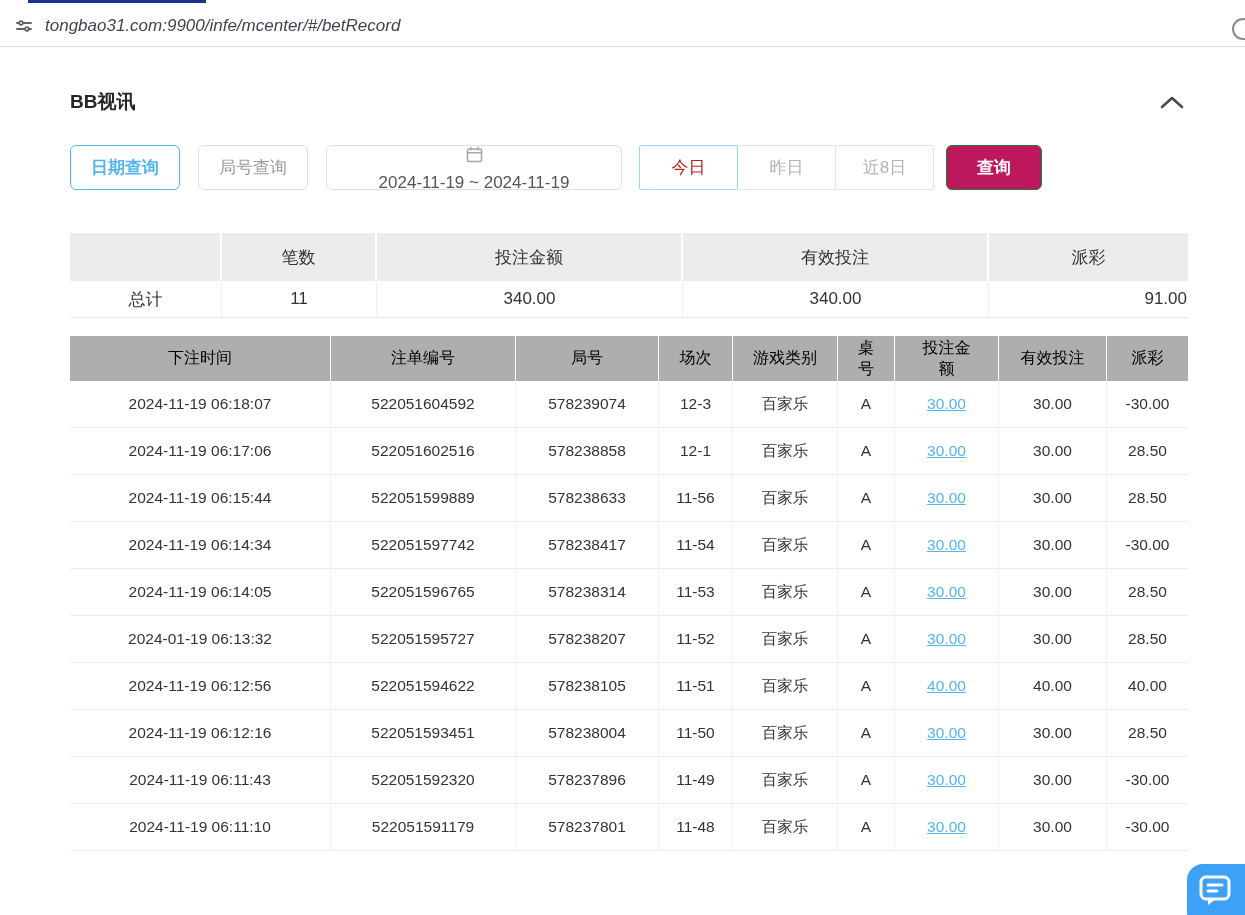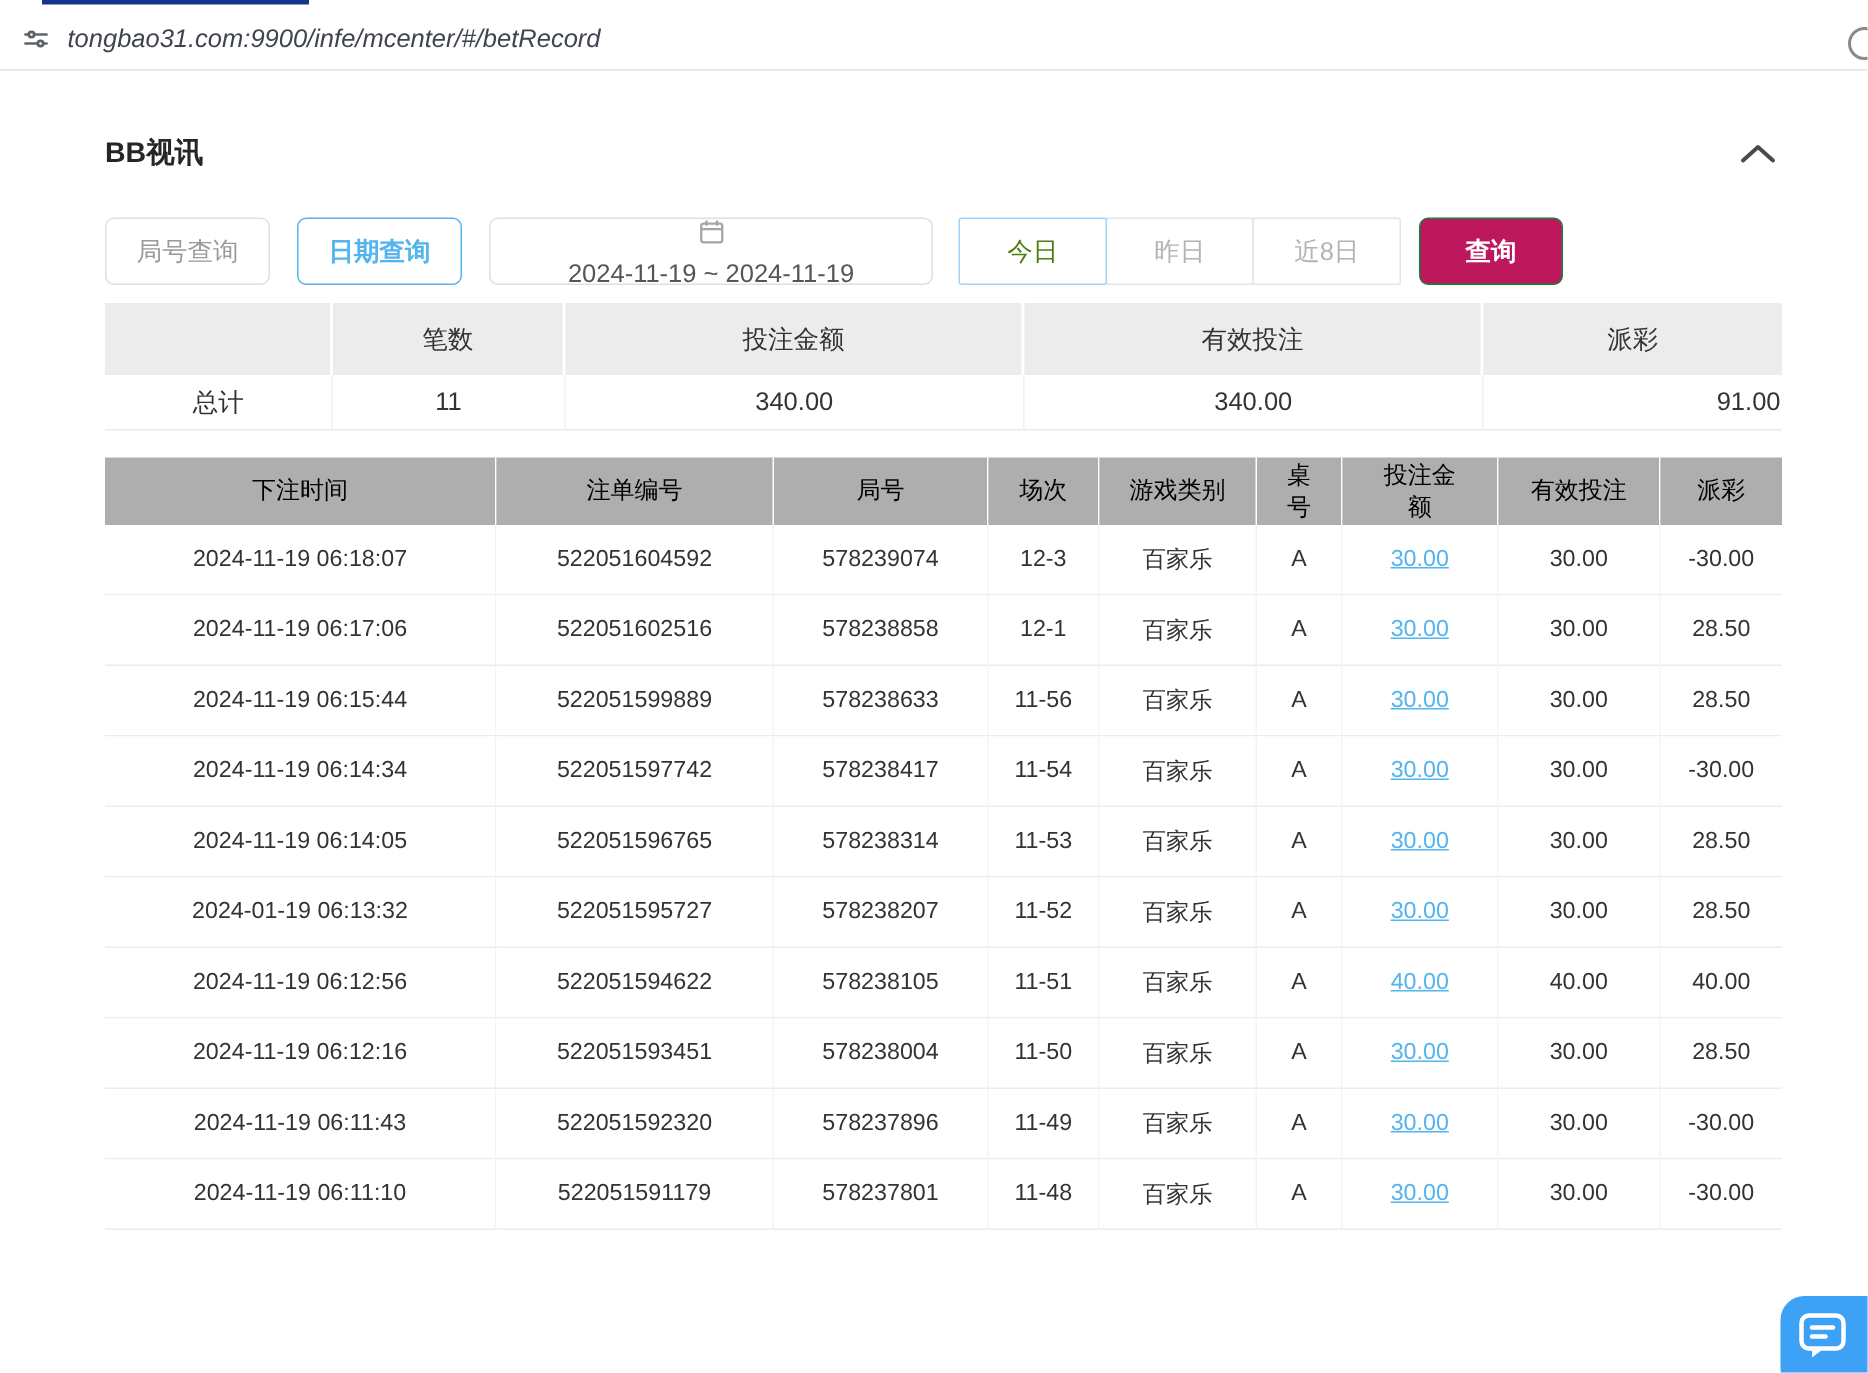--- a/index.html
+++ b/index.html
@@ -40,26 +40,26 @@
     border:1px solid #dcdfe6; border-radius:6px; height:45px; min-width:296px;
     display:flex; align-items:center; gap:10px; padding:0 15px;
     color:#555; font-size:17px; cursor:pointer;flex-direction:column;
   }
   .btn-group { display:flex; }
   .group-btn {
     width:99px; height:45px; background:#fff; border:1px solid #e1e4e9;
     color:#b3b3b3; font-size:17px; margin-left:-1px; cursor:pointer; border-radius:2px;
     font-family:"Liberation Sans", sans-serif;
   }
-  .group-btn.active { color:#4d7c0f; border-color:#9fd5f6; position:relative; z-index:1; }
+  .group-btn.active { color:#b91c1c; border-color:#9fd5f6; position:relative; z-index:1; }
   .btn.primary { background:#be185d; border:1px solid #15803d; color:#fff; font-weight:700; padding:0 30px; margin-left:-6px; }
 
   
   table { border-collapse:separate; border-spacing:0; table-layout:fixed; }
-  .summary-table { width:1118px; margin-top:12px; }
+  .summary-table { width:1118px; margin-top:43px; }
   .summary-table th {
     background:#ececec; height:48px; font-weight:400; font-size:17px; color:#333;
     border-right:2px solid #fff;
   }
   .summary-table th:last-child { border-right:none; }
   .summary-table td {
     height:37px; text-align:center; font-size:17px; color:#333;
     border-bottom:1px solid #e9e9e9; border-right:1px solid #f1f1f1;
   }
   .summary-table td:last-child { border-right:none;text-align:right; }
@@ -111,22 +111,22 @@
   <div class="title-row">
     <h2 class="page-title">BB视讯</h2>
     <span class="chevron-btn">
       <svg width="24" height="13" viewBox="0 0 24 13" fill="none" stroke="#4a4a4a" stroke-width="2.6" stroke-linecap="round" stroke-linejoin="round">
         <polyline points="2,11 12,2 22,11"></polyline>
       </svg>
     </span>
   </div>
 
   <div class="filter-row">
+    <button class="btn outline-blue">日期查询</button>
     <button class="btn outline-gray">局号查询</button>
-    <button class="btn outline-blue">日期查询</button>
     <div class="date-input">
       <span style="display:inline-flex;">
         <svg width="17" height="17" viewBox="0 0 17 17" fill="none" stroke="#a5a5a5" stroke-width="1.5">
           <rect x="1.5" y="3" width="14" height="12.5" rx="1.5"></rect>
           <line x1="1.5" y1="6.8" x2="15.5" y2="6.8"></line>
           <line x1="5" y1="1" x2="5" y2="4.5"></line>
           <line x1="12" y1="1" x2="12" y2="4.5"></line>
         </svg>
       </span>
       <span>2024-11-19 ~ 2024-11-19</span>

